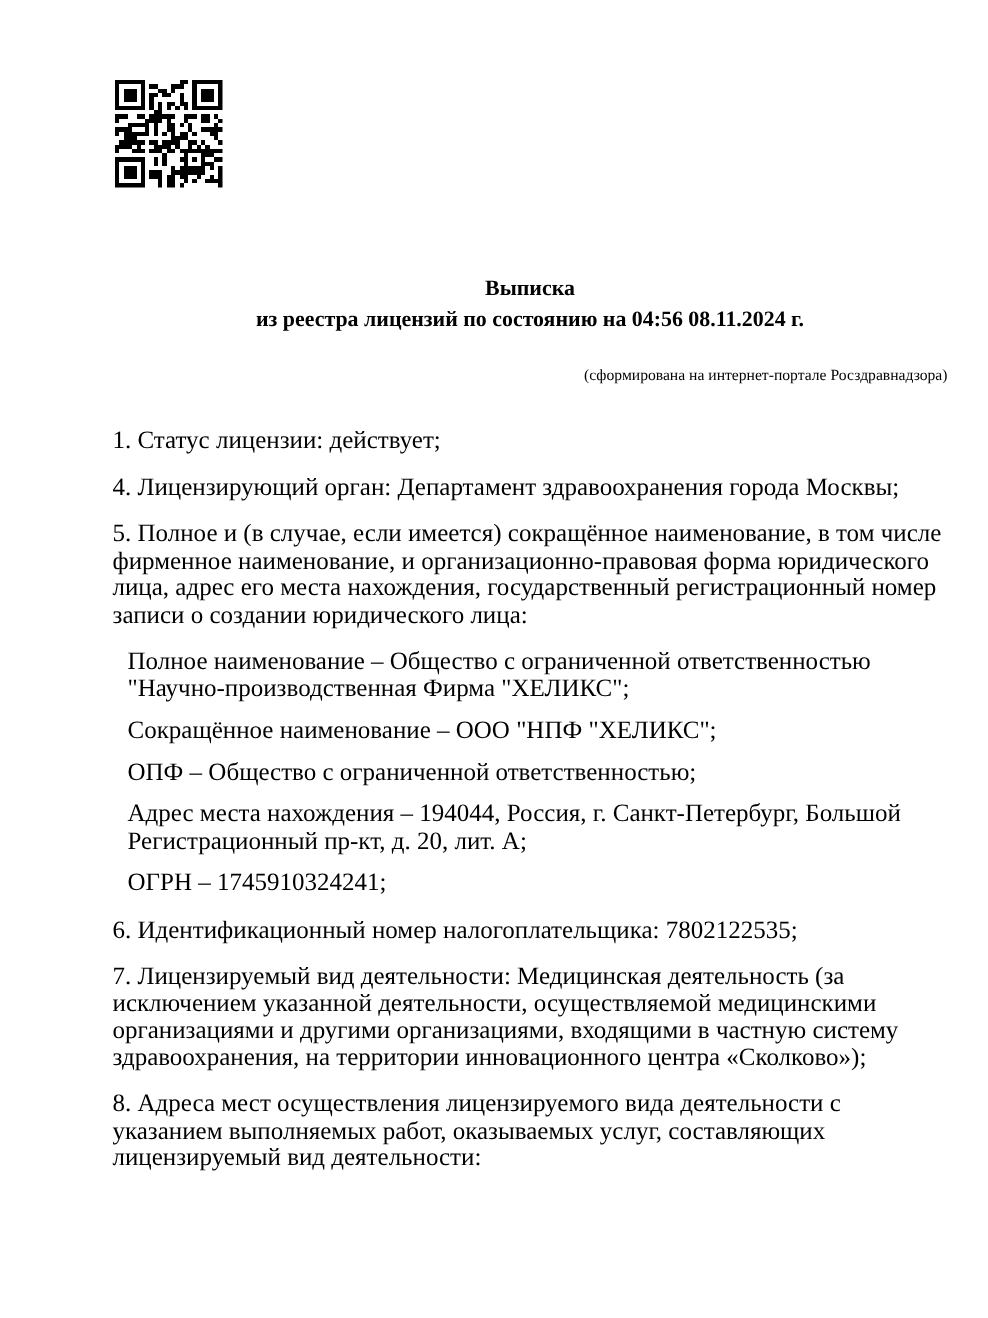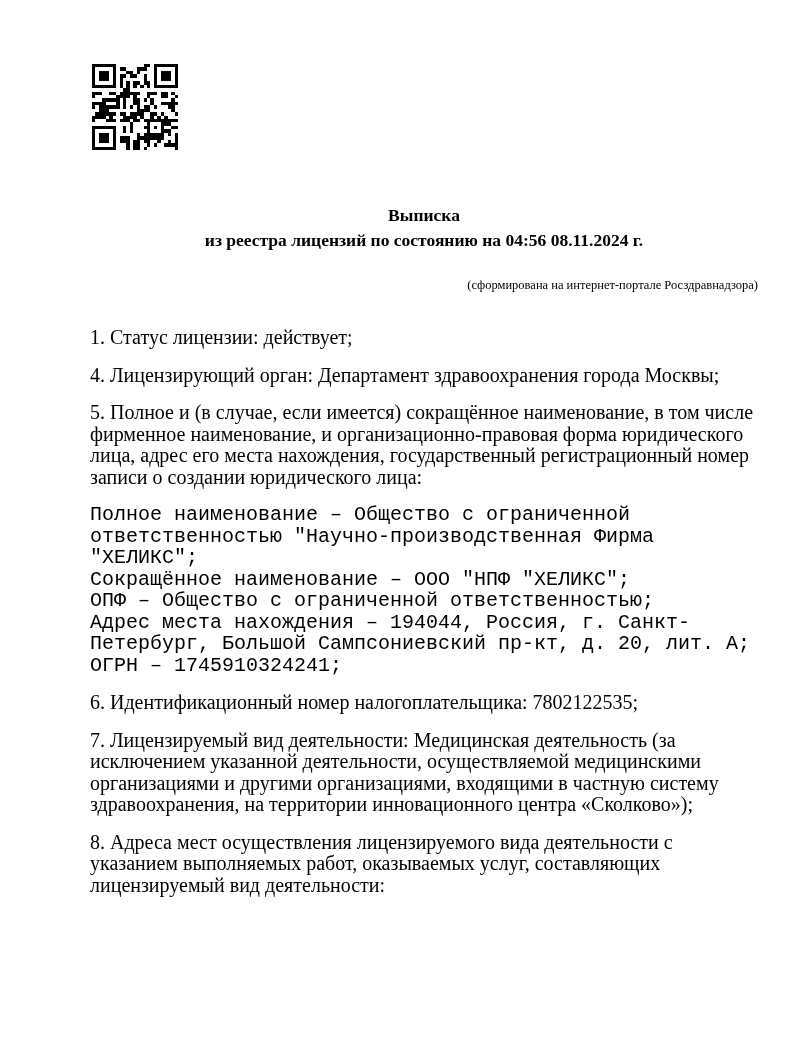--- a/index.html
+++ b/index.html
@@ -13,42 +13,42 @@
     overflow: hidden;
   }
   .qr {
     position: absolute;
     left: 92px;
     top: 64px;
     width: 86px;
     height: 86px;
   }
   .content {
-    padding: 0 32px 0 90px;
+    padding: 15px 32px 0 90px;
   }
   .title {
     padding-top: 203px;
     text-align: center;
     font-weight: 700;
     font-size: 17.5px;
     line-height: 25px;
   }
   .note {
     margin-top: 24px;
     text-align: right;
     font-size: 12.5px;
     line-height: 16px;
   }
   .bodytext {
     margin-top: 34px;
     font-size: 20px;
     line-height: 21.5px;
   }
   .para { margin: 0 0 16px 0; }
-  .company-line { margin: 0; font-family: Liberation Mono, monospace; }
+  .company-line { margin: 12px; }
 </style>
 </head>
 <body>
 
 <div class="page">
 
   <svg class="qr" id="qr" viewBox="0 0 25 25" shape-rendering="crispEdges">
       <rect x="0" y="0" width="1" height="1" fill="#000"></rect>
       <rect x="1" y="0" width="1" height="1" fill="#000"></rect>
       <rect x="2" y="0" width="1" height="1" fill="#000"></rect>
@@ -378,21 +378,21 @@
 
     <div class="bodytext">
       <p class="para">1. Статус лицензии: действует;</p>
       <p class="para">4. Лицензирующий орган: Департамент здравоохранения города Москвы;</p>
       <p class="para">5. Полное и (в случае, если имеется) сокращённое наименование, в том числе фирменное наименование, и организационно-правовая форма юридического лица, адрес его места нахождения, государственный регистрационный номер записи о создании юридического лица:</p>
 
       <div class="para">
         <div class="company-line">Полное наименование – Общество с ограниченной ответственностью "Научно-производственная Фирма "ХЕЛИКС";</div>
         <div class="company-line">Сокращённое наименование – ООО "НПФ "ХЕЛИКС";</div>
         <div class="company-line">ОПФ – Общество с ограниченной ответственностью;</div>
-        <div class="company-line">Адрес места нахождения – 194044, Россия, г. Санкт-Петербург, Большой Сампсониевский пр-кт, д. 20, лит. А;</div>
+        <div class="company-line">Адрес места нахождения – 194044, Россия, г. Санкт-Петербург, Большой Регистрационный пр-кт, д. 20, лит. А;</div>
         <div class="company-line">ОГРН – 1745910324241;</div>
       </div>
 
       <p class="para">6. Идентификационный номер налогоплательщика: 7802122535;</p>
       <p class="para">7. Лицензируемый вид деятельности: Медицинская деятельность (за исключением указанной деятельности, осуществляемой медицинскими организациями и другими организациями, входящими в частную систему здравоохранения, на территории инновационного центра «Сколково»);</p>
       <p class="para">8. Адреса мест осуществления лицензируемого вида деятельности с указанием выполняемых работ, оказываемых услуг, составляющих лицензируемый вид деятельности:</p>
     </div>
 
   </div>
 </div>

